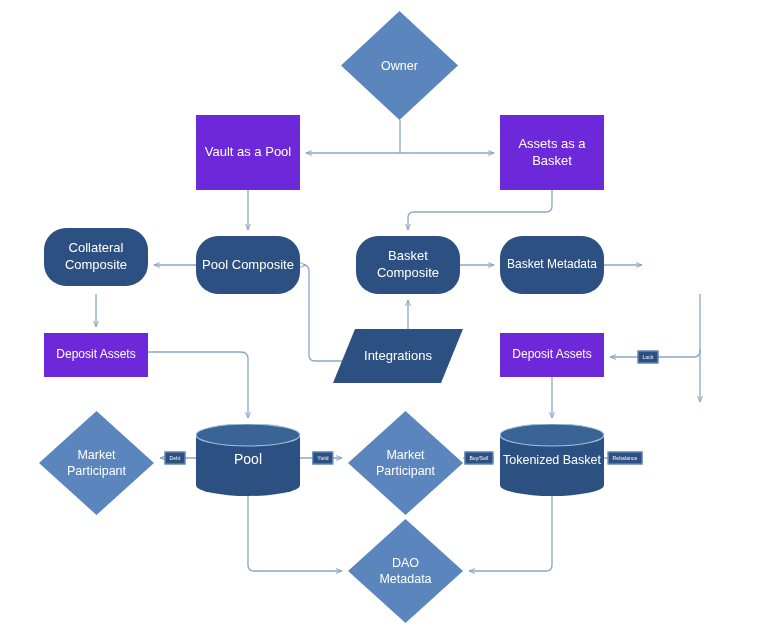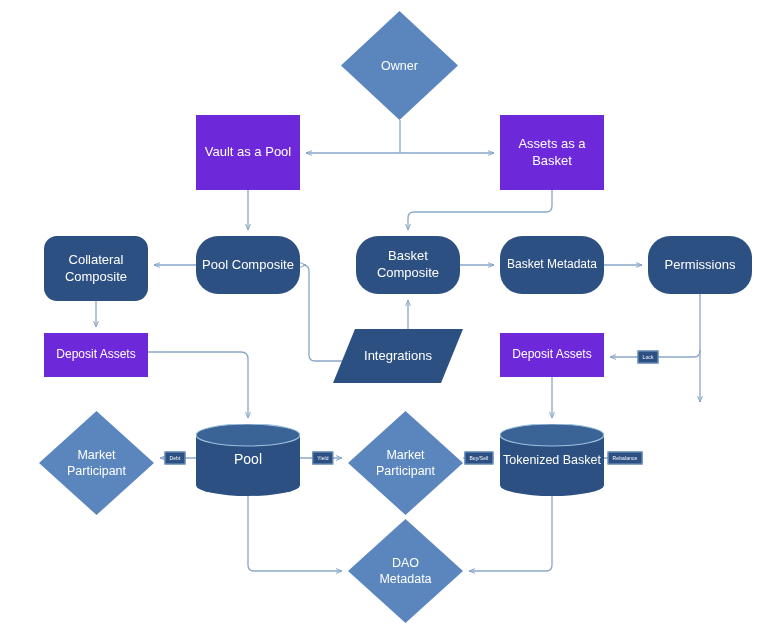--- a/index.html
+++ b/index.html
@@ -171,41 +171,38 @@
   </div>
 
   <div class="node rect" style="left:196px; top:115px; width:104px; height:75px;">
     <span class="label">Vault as a Pool</span>
   </div>
 
   <div class="node rect" style="left:500px; top:115px; width:104px; height:75px;">
     <span class="label">Assets as a Basket</span>
   </div>
 
-  <div class="node round" style="left:44px; top:236px; width:104px; height:65px;border-radius:13px;">
+  <div class="node round" style="left:44px; top:228px; width:104px; height:58px;">
     <span class="label">Collateral
 Composite</span>
   </div>
 
   <div class="node round" style="left:196px; top:236px; width:104px; height:58px;">
     <span class="label">Pool Composite</span>
   </div>
 
   <div class="node round" style="left:356px; top:236px; width:104px; height:58px;">
     <span class="label">Basket
 Composite</span>
   </div>
 
   <div class="node round" style="left:500px; top:236px; width:104px; height:58px; font-size:12px;">
     <span class="label">Basket Metadata</span>
   </div>
 
-  <div class="node round" style="left:648px; top:236px; width:104px; height:58px;">
-    <span class="label">Permissions</span>
-  </div>
 
   <div class="node rect" style="left:44px; top:333px; width:104px; height:44px; font-size:12px;">
     <span class="label">Deposit Assets</span>
   </div>
 
   <div class="node parallelogram" style="left:333px; top:329px; width:130px; height:54px;">
     <svg class="shape" viewBox="0 0 130 54" preserveAspectRatio="none">
       <polygon points="22,0 130,0 108,54 0,54" fill="#2c5082"></polygon>
     </svg>
     <span class="label">Integrations</span>

